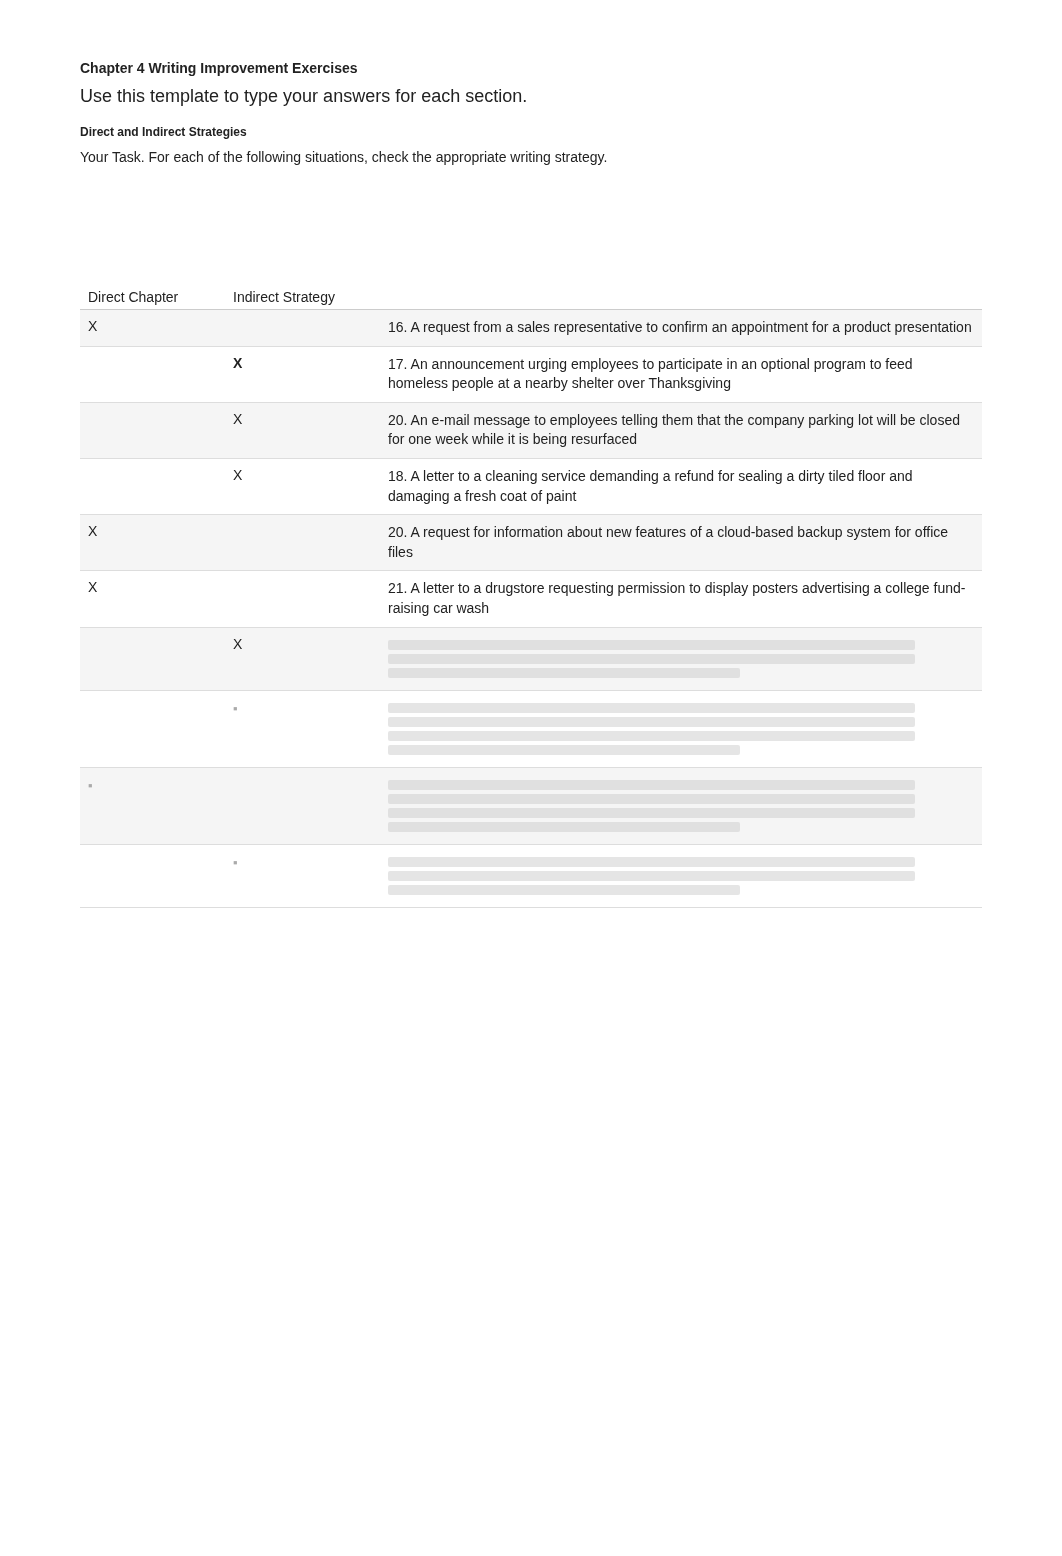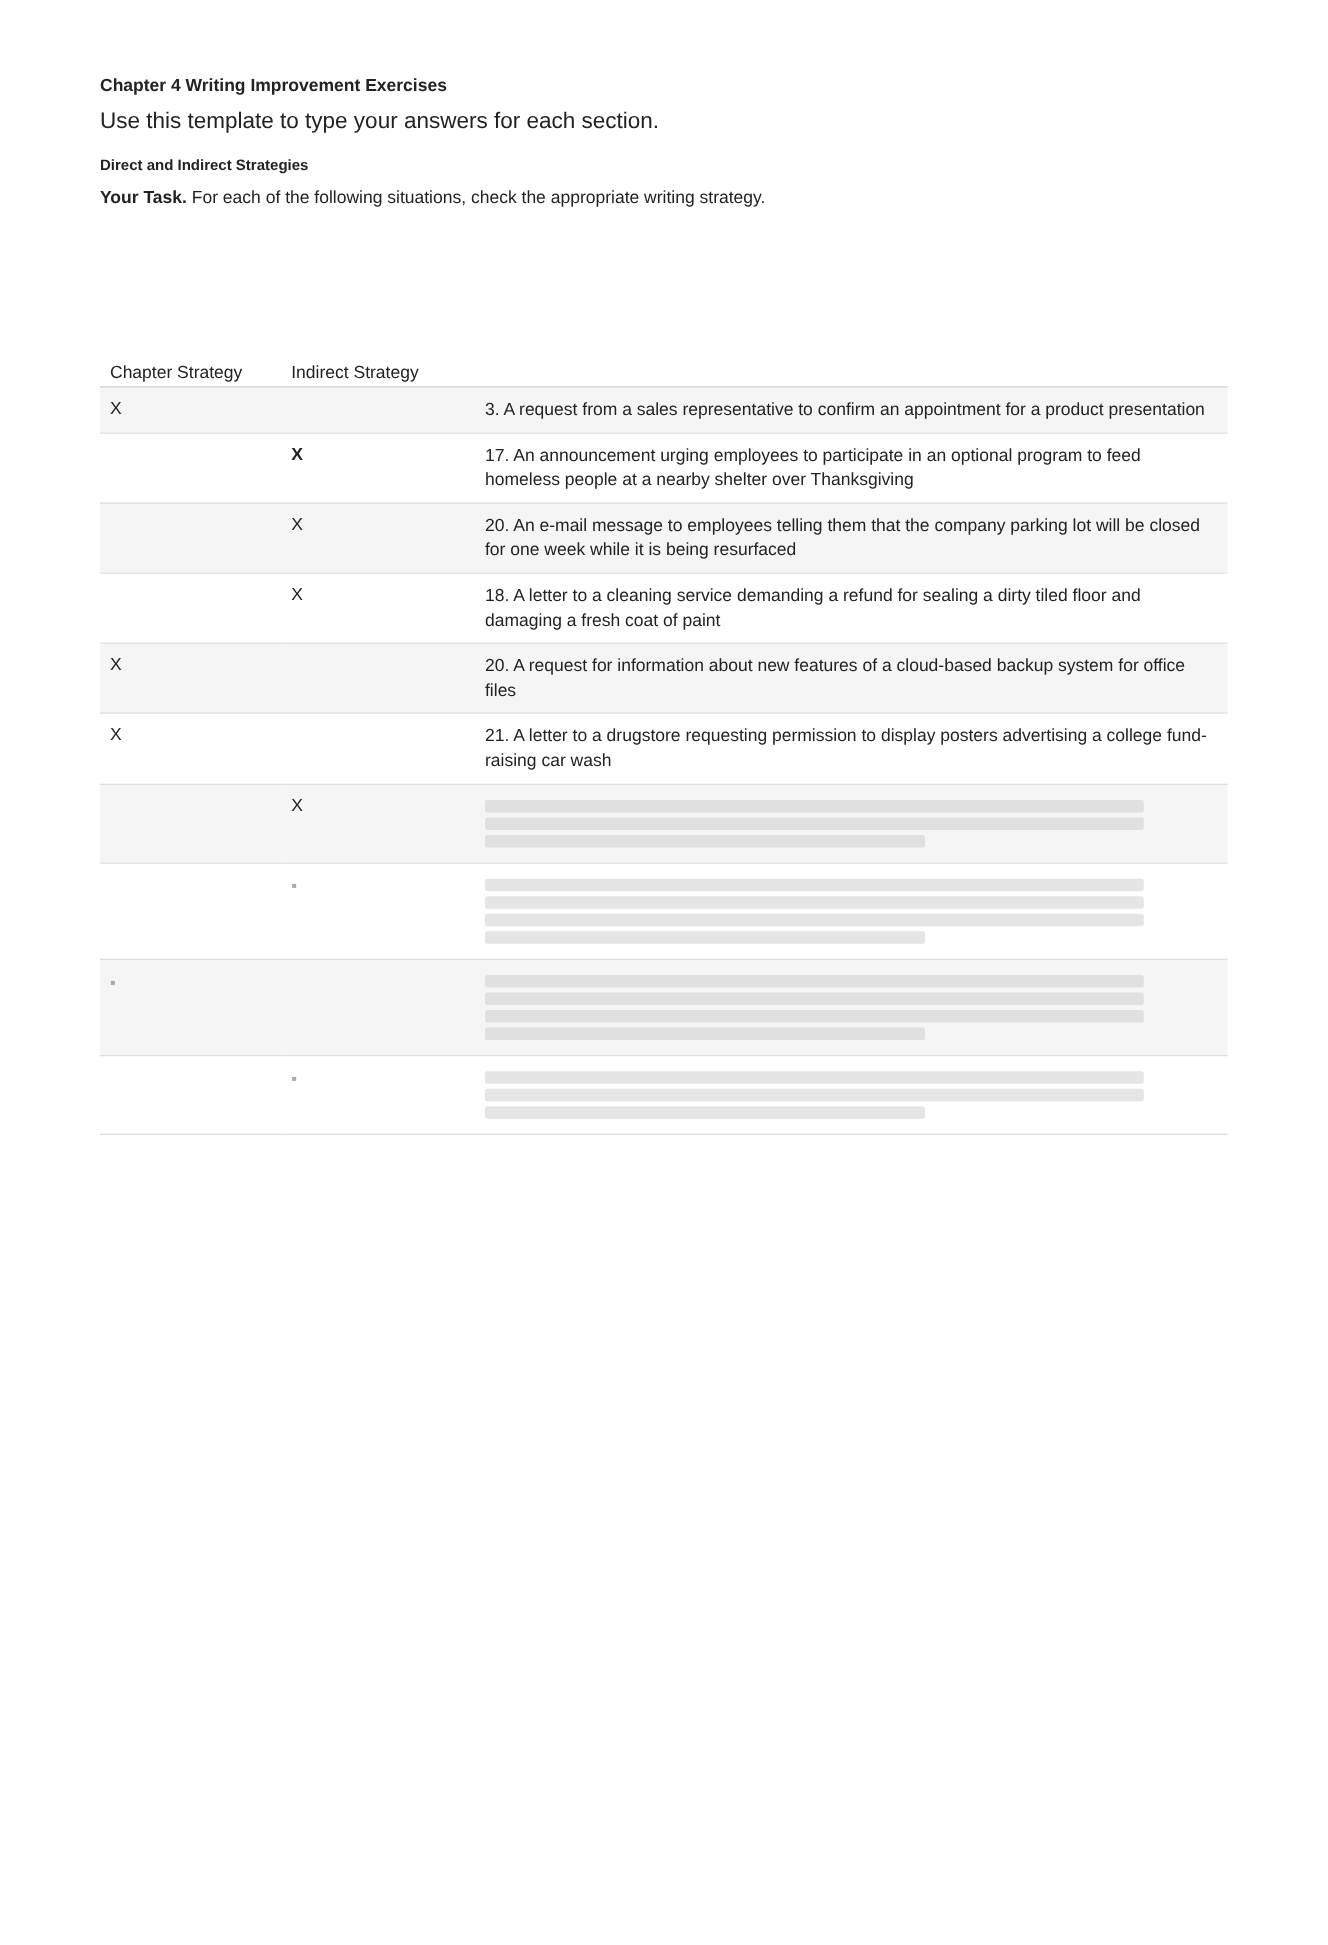--- a/index.html
+++ b/index.html
@@ -34,21 +34,21 @@
       font-size: 12px;
       margin-bottom: 10px;
     }
 
     .task-text {
       font-size: 14px;
       margin-bottom: 120px;
     }
 
     .task-text strong {
-      font-weight: bold;
+      font-weight: normal;
       text-align: right;
     }
 
     .strategy-table {
       width: 100%;
       border-collapse: collapse;
       font-size: 14px;
     }
 
     .strategy-table thead tr th {
@@ -119,30 +119,30 @@
 <p class="section-title">Direct and Indirect Strategies</p>
 
 <p class="task-text">
   <strong>Your Task.</strong>
   <span>For each of the following situations, check the appropriate writing strategy.</span>
 </p>
 
 <table class="strategy-table">
   <thead>
     <tr>
-      <th>Chapter Strategy</th>
+      <th>Direct Chapter</th>
       <th>Indirect Strategy</th>
       <th></th>
     </tr>
   </thead>
   <tbody id="table-body">
   <tr>
         <td class="col-direct">X</td>
         <td class="col-indirect"></td>
-        <td class="col-description">3. A request from a sales representative to confirm an appointment for a product presentation</td>
+        <td class="col-description">16. A request from a sales representative to confirm an appointment for a product presentation</td>
       </tr>
       <tr>
         <td class="col-direct"></td>
         <td class="col-indirect"><b>X</b></td>
         <td class="col-description">17. An announcement urging employees to participate in an optional program to feed homeless people at a nearby shelter over Thanksgiving</td>
       </tr>
       <tr>
         <td class="col-direct"></td>
         <td class="col-indirect">X</td>
         <td class="col-description">20. An e-mail message to employees telling them that the company parking lot will be closed for one week while it is being resurfaced</td>

